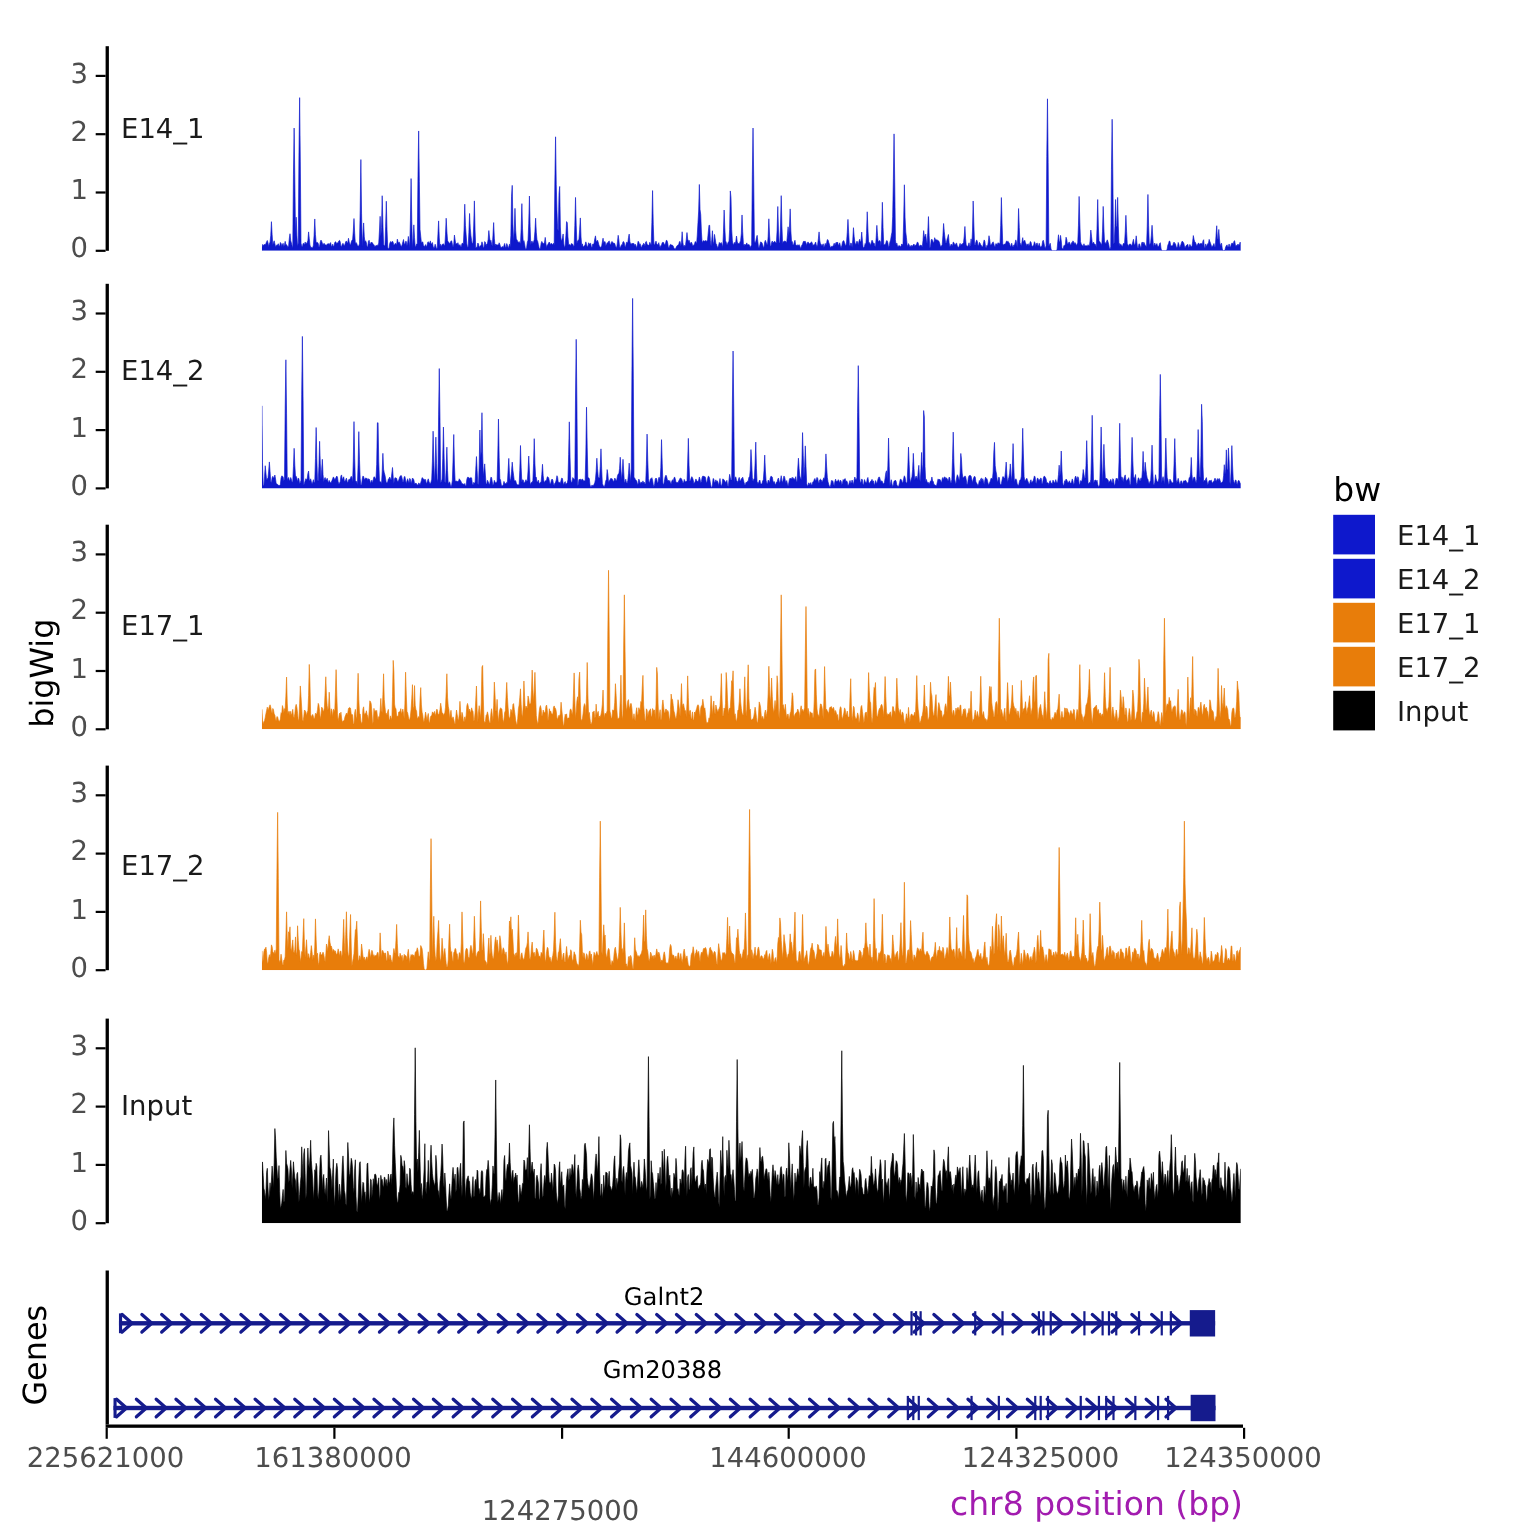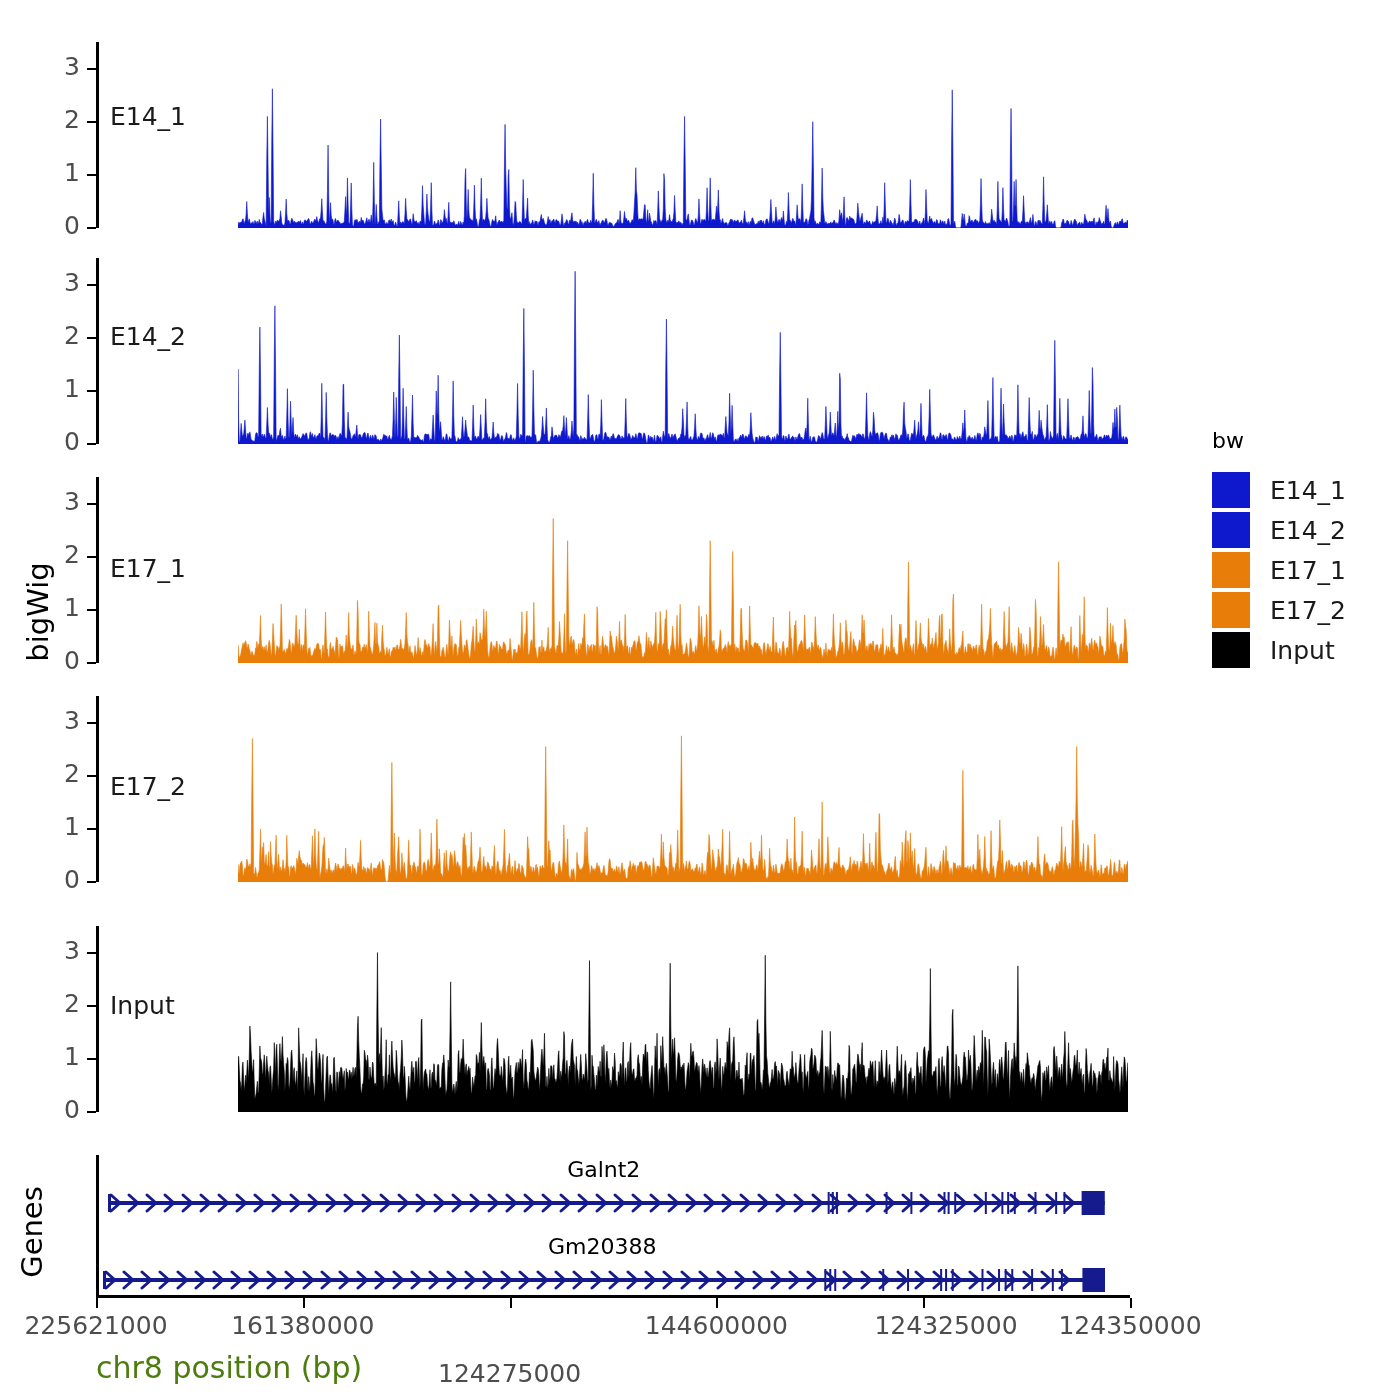--- a/index.html
+++ b/index.html
@@ -52,27 +52,27 @@
 
   
   #xaxis{position:absolute;}
   #xaxis-line{position:absolute;left:0;top:0;height:3px;background:#000;}
   .xtick{position:absolute;top:3px;width:2px;height:10px;background:#000;}
   .xticklab{
     position:absolute;top:16px;font-size:25px;color:#4d4d4d;
     text-align:center;white-space:nowrap;
   }
   #xtitle{
-    position:absolute;font-size:30px;color:#4d7c0f;text-align:left;
+    position:absolute;font-size:30px;color:#a21caf;text-align:right;
     white-space:nowrap;
   }
 
   
   #legend{position:absolute;left:1212px;top:428px;}
-  #legend-title{font-size:22px;color:#000;margin-bottom:18px;}
+  #legend-title{font-size:30px;color:#000;margin-bottom:4px;}
   .legend-item{display:flex;align-items:center;height:38px;margin-bottom:2px;}
   .legend-swatch{width:38px;height:36px;flex:0 0 38px;}
   .legend-label{margin-left:20px;font-size:25px;color:#1a1a1a;white-space:nowrap;}
 </style>
 </head>
 <body>
 
 <div id="root">
 
   <div class="ytitle" id="bigwig-title">bigWig</div>
@@ -238,21 +238,21 @@
             <rect x="876.832" y="5" width="2" height="22" fill="#151B8D"></rect>
             <rect x="893.376" y="5" width="2" height="22" fill="#151B8D"></rect>
             <rect x="899.1664000000001" y="5" width="2" height="22" fill="#151B8D"></rect>
             <rect x="905.784" y="5" width="2" height="22" fill="#151B8D"></rect>
             <rect x="926.464" y="5" width="2" height="22" fill="#151B8D"></rect>
             <rect x="947.1440000000001" y="5" width="2" height="22" fill="#151B8D"></rect>
             <rect x="955.416" y="5" width="2" height="22" fill="#151B8D"></rect>
             <rect x="973.6143999999998" y="4" width="23.161600000000135" height="24" fill="#151B8D"></rect>
           </svg>
         </div>
-        <div class="gene-name" style="left: 471.136px; top: 2px;">Galnt2</div>
+        <div class="gene-name" style="left: 471.136px; top: 12px;">Galnt2</div>
         <div class="gene-row" style="left: 6.6176px; top: 109px; width: 1002.57px; height: 32px;">
           <svg width="1002.5663999999999" height="32">
             <rect x="0" y="14" width="1002.5663999999999" height="4" fill="#151B8D"></rect>
             <rect x="0" y="7" width="3" height="18" fill="#151B8D"></rect>
             <path d="M 3 8 L 12 16 L 3 24" stroke="#151B8D" stroke-width="3" fill="none" stroke-linecap="round" stroke-linejoin="round"></path>
             <path d="M 21 8 L 30 16 L 21 24" stroke="#151B8D" stroke-width="3" fill="none" stroke-linecap="round" stroke-linejoin="round"></path>
             <path d="M 39 8 L 48 16 L 39 24" stroke="#151B8D" stroke-width="3" fill="none" stroke-linecap="round" stroke-linejoin="round"></path>
             <path d="M 57 8 L 66 16 L 57 24" stroke="#151B8D" stroke-width="3" fill="none" stroke-linecap="round" stroke-linejoin="round"></path>
             <path d="M 75 8 L 84 16 L 75 24" stroke="#151B8D" stroke-width="3" fill="none" stroke-linecap="round" stroke-linejoin="round"></path>
             <path d="M 93 8 L 102 16 L 93 24" stroke="#151B8D" stroke-width="3" fill="none" stroke-linecap="round" stroke-linejoin="round"></path>

